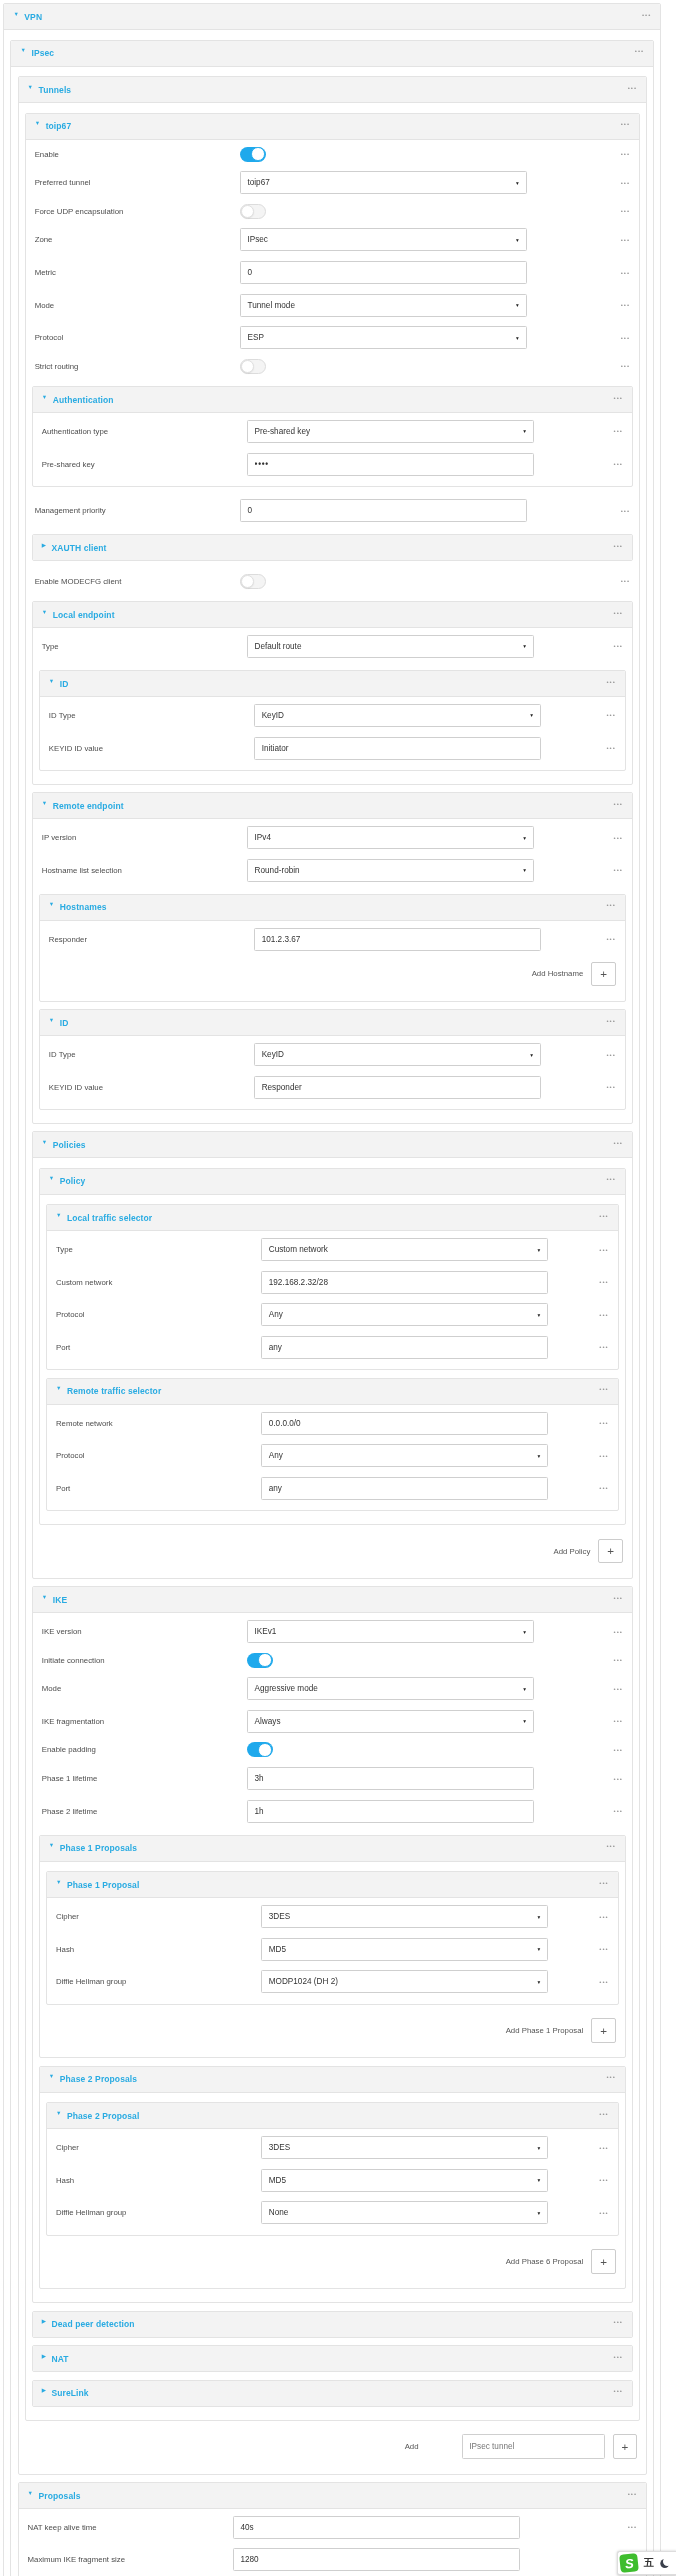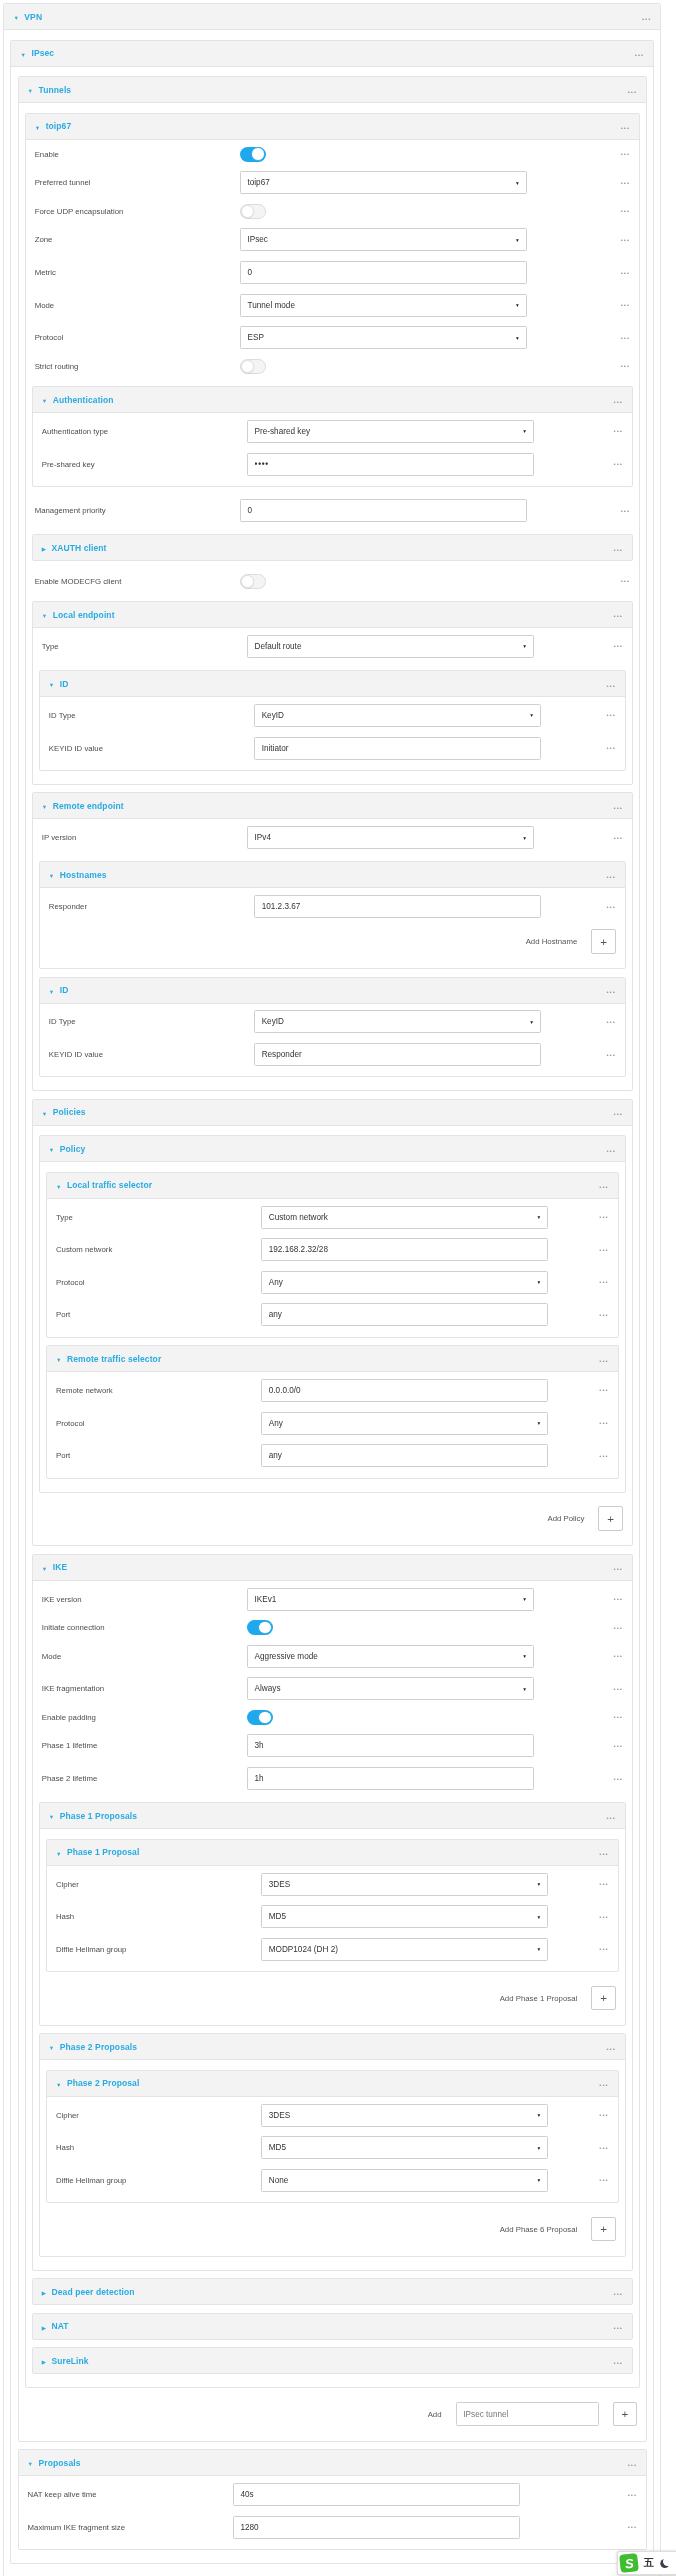--- a/index.html
+++ b/index.html
@@ -15,21 +15,21 @@
 
   
   .panel {
     background: #fff;
     border: 0.7px solid #e3e3e3;
     border-radius: 2px;
     margin: 7.5px 6.1px;
   }
   .root-wrap > .panel { margin: 0 0 7.5px 0; }
   .panel-header {
-    display: flex; align-items: flex-end;
+    display: flex; align-items: flex-start;
     background: #f3f3f3;
     padding: 7.5px 9px;
     border-radius: 2px 2px 0 0;
   }
   .panel.collapsed .panel-header { border-radius: 2px; }
   .panel:not(.collapsed) > .panel-header { border-bottom: 0.7px solid #e3e3e3; }
   .tri { color: #29abe2; font-size: 5.5px; margin-right: 5.5px; line-height: 1; }
   .panel-title { color: #29abe2; font-size: 8.5px; font-weight: 700; letter-spacing: 0.1px; }
   .dots { margin-left: auto; color: #999; font-size: 6.1px; letter-spacing: 1px; line-height: 1; cursor: pointer; white-space: nowrap; }
   .panel-body { padding: 2px 0 5.5px 0; }
@@ -59,30 +59,30 @@
   .toggle.off { background: #f4f4f4; border: 0.7px solid #dcdcdc; }
   .knob {
     position: absolute; top: 0.7px;
     width: 13.6px; height: 13.6px; border-radius: 50%;
     background: #fff;
   }
   .toggle.on .knob { right: 0.7px; border: 1.4px solid #1fa9ec; }
   .toggle.off .knob { left: 0; top: 0; border: 0.7px solid #e0e0e0; box-shadow: 0 0.7px 1.4px rgba(0,0,0,.08); }
 
   
-  .add-row { display: flex; align-items: center; justify-content: flex-end; gap: 14px; padding: 6.1px 9px 9px; }
+  .add-row { display: flex; align-items: center; justify-content: flex-end; gap: 8px; padding: 6.1px 9px 9px; }
   .add-label { font-size: 7.8px; color: #555; }
   .add-btn {
     width: 24.6px; height: 24.6px;
     background: #fff; border: 0.7px solid #ccc; border-radius: 2px;
     color: #555; font-size: 11.6px; line-height: 1;
     cursor: pointer; display: flex; align-items: center; justify-content: center;
     font-family: "Liberation Sans", sans-serif;
   }
-  .add-input { width: 143px; flex: 0 0 143px; height: 24.6px; }
+  .add-input { width: 143px; flex: 0 0 143px; height: 24.6px; margin-left: 35px; }
   .add-input::placeholder { color: #777; }
 
   
   .ime-bar {
     position: absolute; top: 2551px; right: 0;
     display: flex; align-items: center; gap: 5.5px;
     background: #fff; border: 0.7px solid #ddd; border-right: none;
     border-radius: 2.7px 0 0 2.7px;
     padding: 2px 6.1px 2px 2px;
     box-shadow: 0 0.7px 2.7px rgba(0,0,0,.22);
@@ -277,20 +277,28 @@
                       <div class="panel-header">
                         <span class="tri">▼</span>
                         <span class="panel-title">Remote endpoint</span>
                         <span class="dots">•••</span>
                       </div>
                       <div class="panel-body">
                         <div class="row">
                           <label class="row-label">IP version</label>
                           <div class="selectbox">
                             <span class="sel-text">IPv4</span>
+                            <span class="caret">▾</span>
+                          </div>
+                          <span class="dots">•••</span>
+                        </div>
+                        <div class="row">
+                          <label class="row-label">Hostname list selection</label>
+                          <div class="selectbox">
+                            <span class="sel-text">Round-robin</span>
                             <span class="caret">▾</span>
                           </div>
                           <span class="dots">•••</span>
                         </div>
                         <div class="panel">
                           <div class="panel-header">
                             <span class="tri">▼</span>
                             <span class="panel-title">Hostnames</span>
                             <span class="dots">•••</span>
                           </div>

